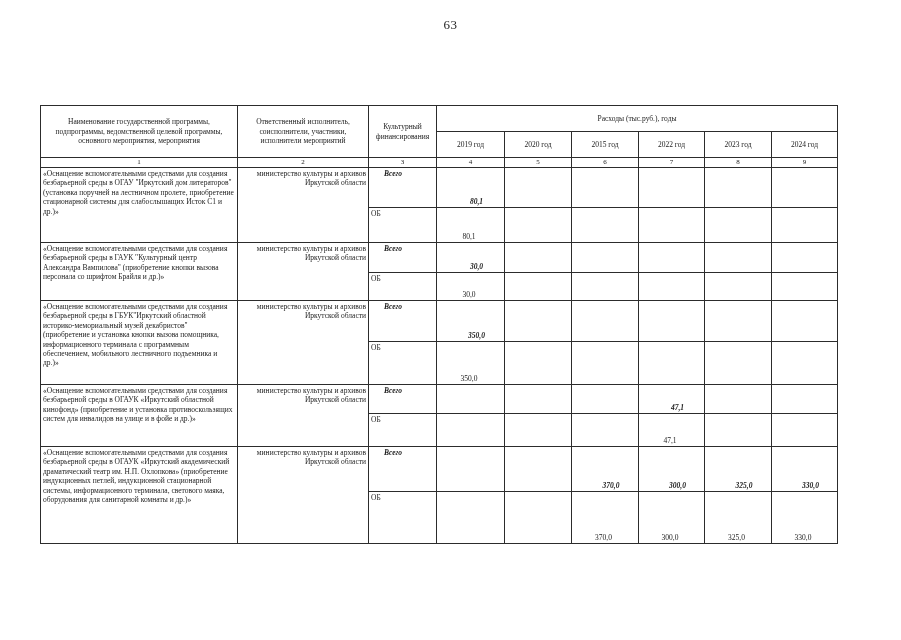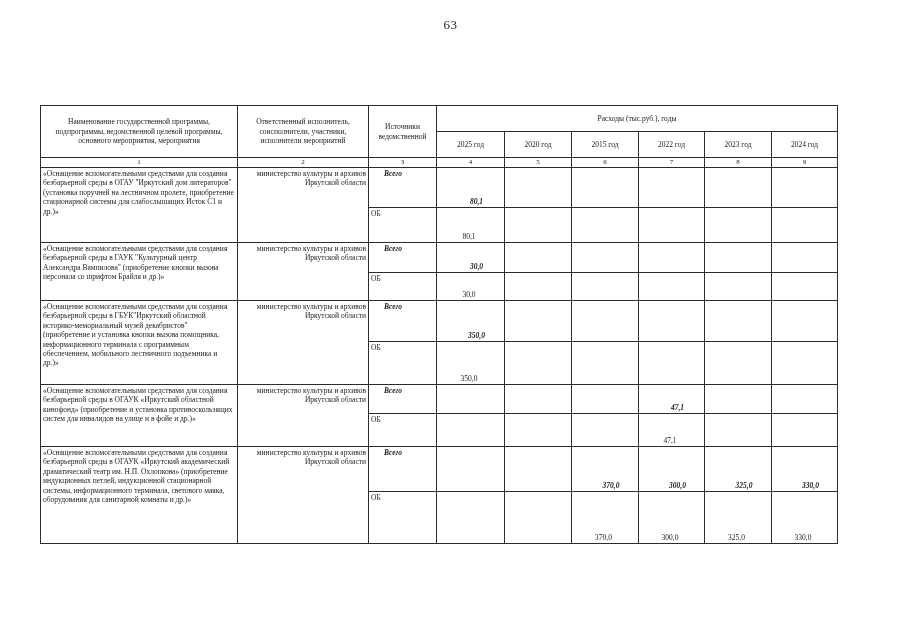--- a/index.html
+++ b/index.html
@@ -57,25 +57,25 @@
         <col style="width:67px">
         <col style="width:67px">
       <col style="width:66px">
         <col style="width:67px">
         <col style="width:66px">
     </colgroup>
     <thead>
       <tr class="h-row1">
         <th class="hc" rowspan="2">Наименование государственной программы, подпрограммы, ведомственной целевой программы, основного мероприятия, мероприятия</th>
         <th class="hc" rowspan="2">Ответственный исполнитель, соисполнители, участники, исполнители мероприятий</th>
-        <th class="hc" rowspan="2">Источники ведомственной</th>
+        <th class="hc" rowspan="2">Культурный финансирования</th>
         <th class="hc" colspan="6">Расходы (тыс.руб.), годы</th>
       </tr>
       <tr class="h-row2">
-          <th class="hc">2025 год</th>
+          <th class="hc">2019 год</th>
           <th class="hc">2020 год</th>
           <th class="hc">2015 год</th>
           <th class="hc">2022 год</th>
           <th class="hc">2023 год</th>
           <th class="hc">2024 год</th>
         </tr>
       <tr class="h-row3">
           <td class="num">1</td>
           <td class="num">2</td>
           <td class="num">3</td>

